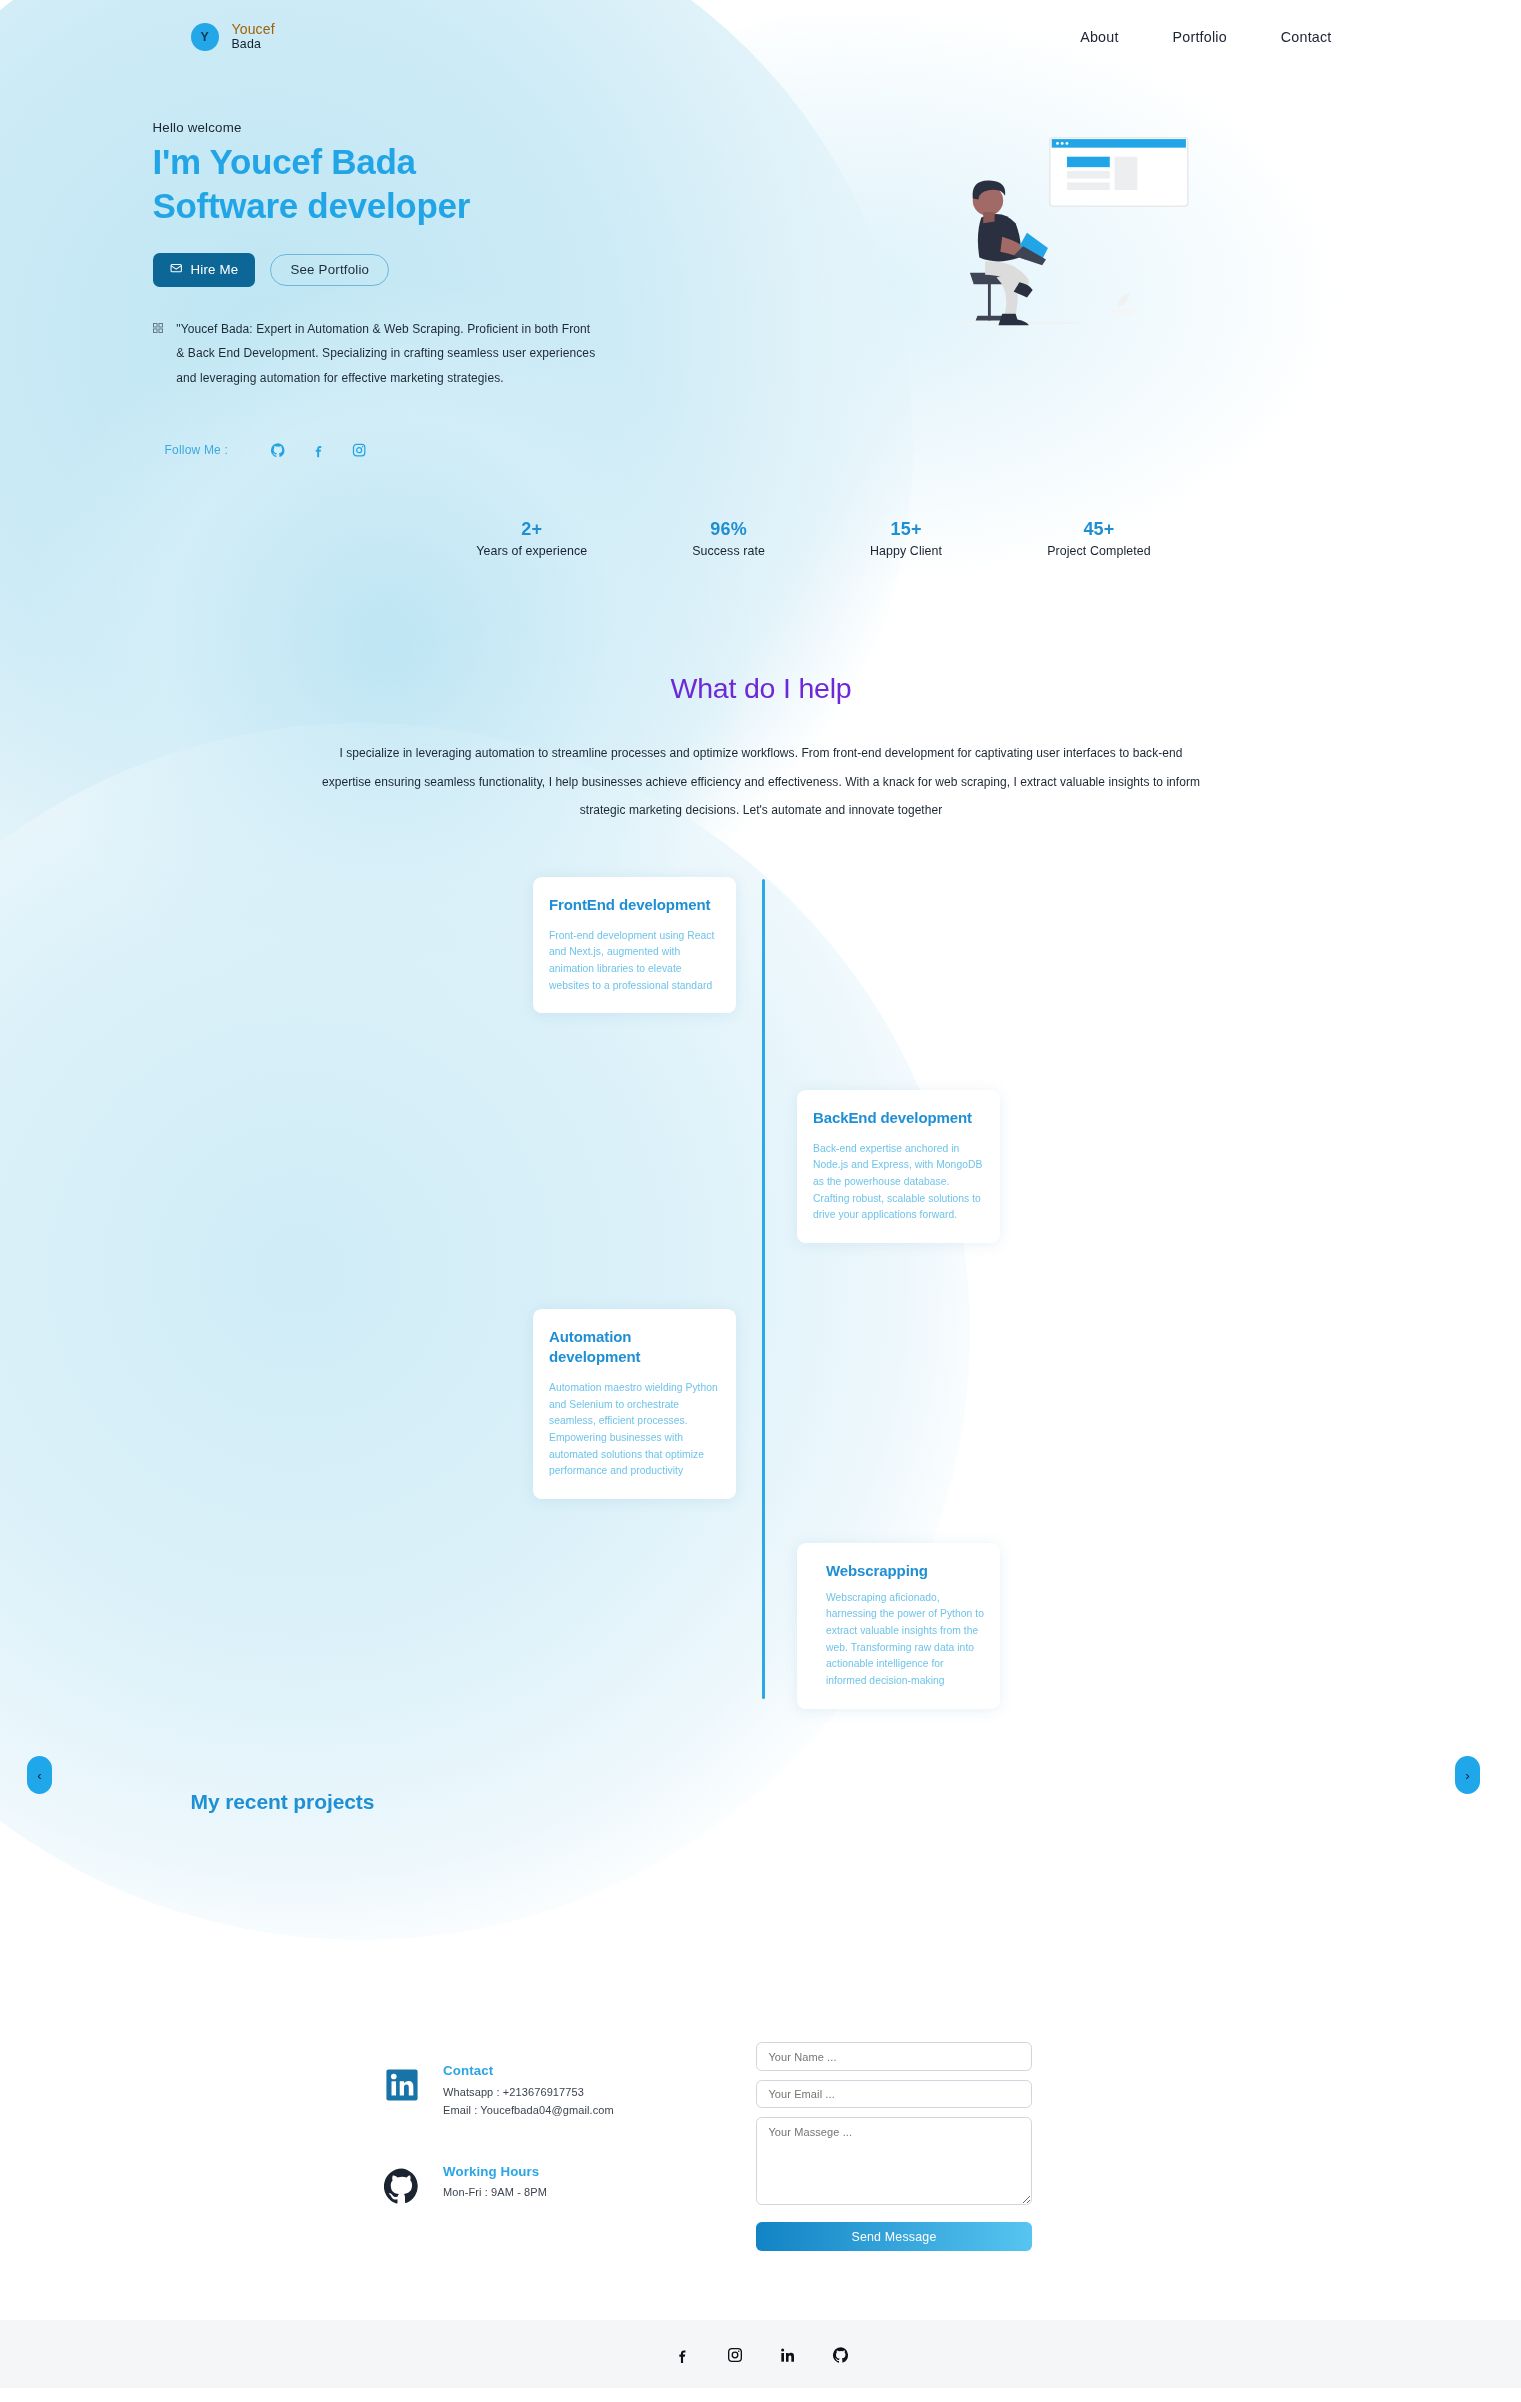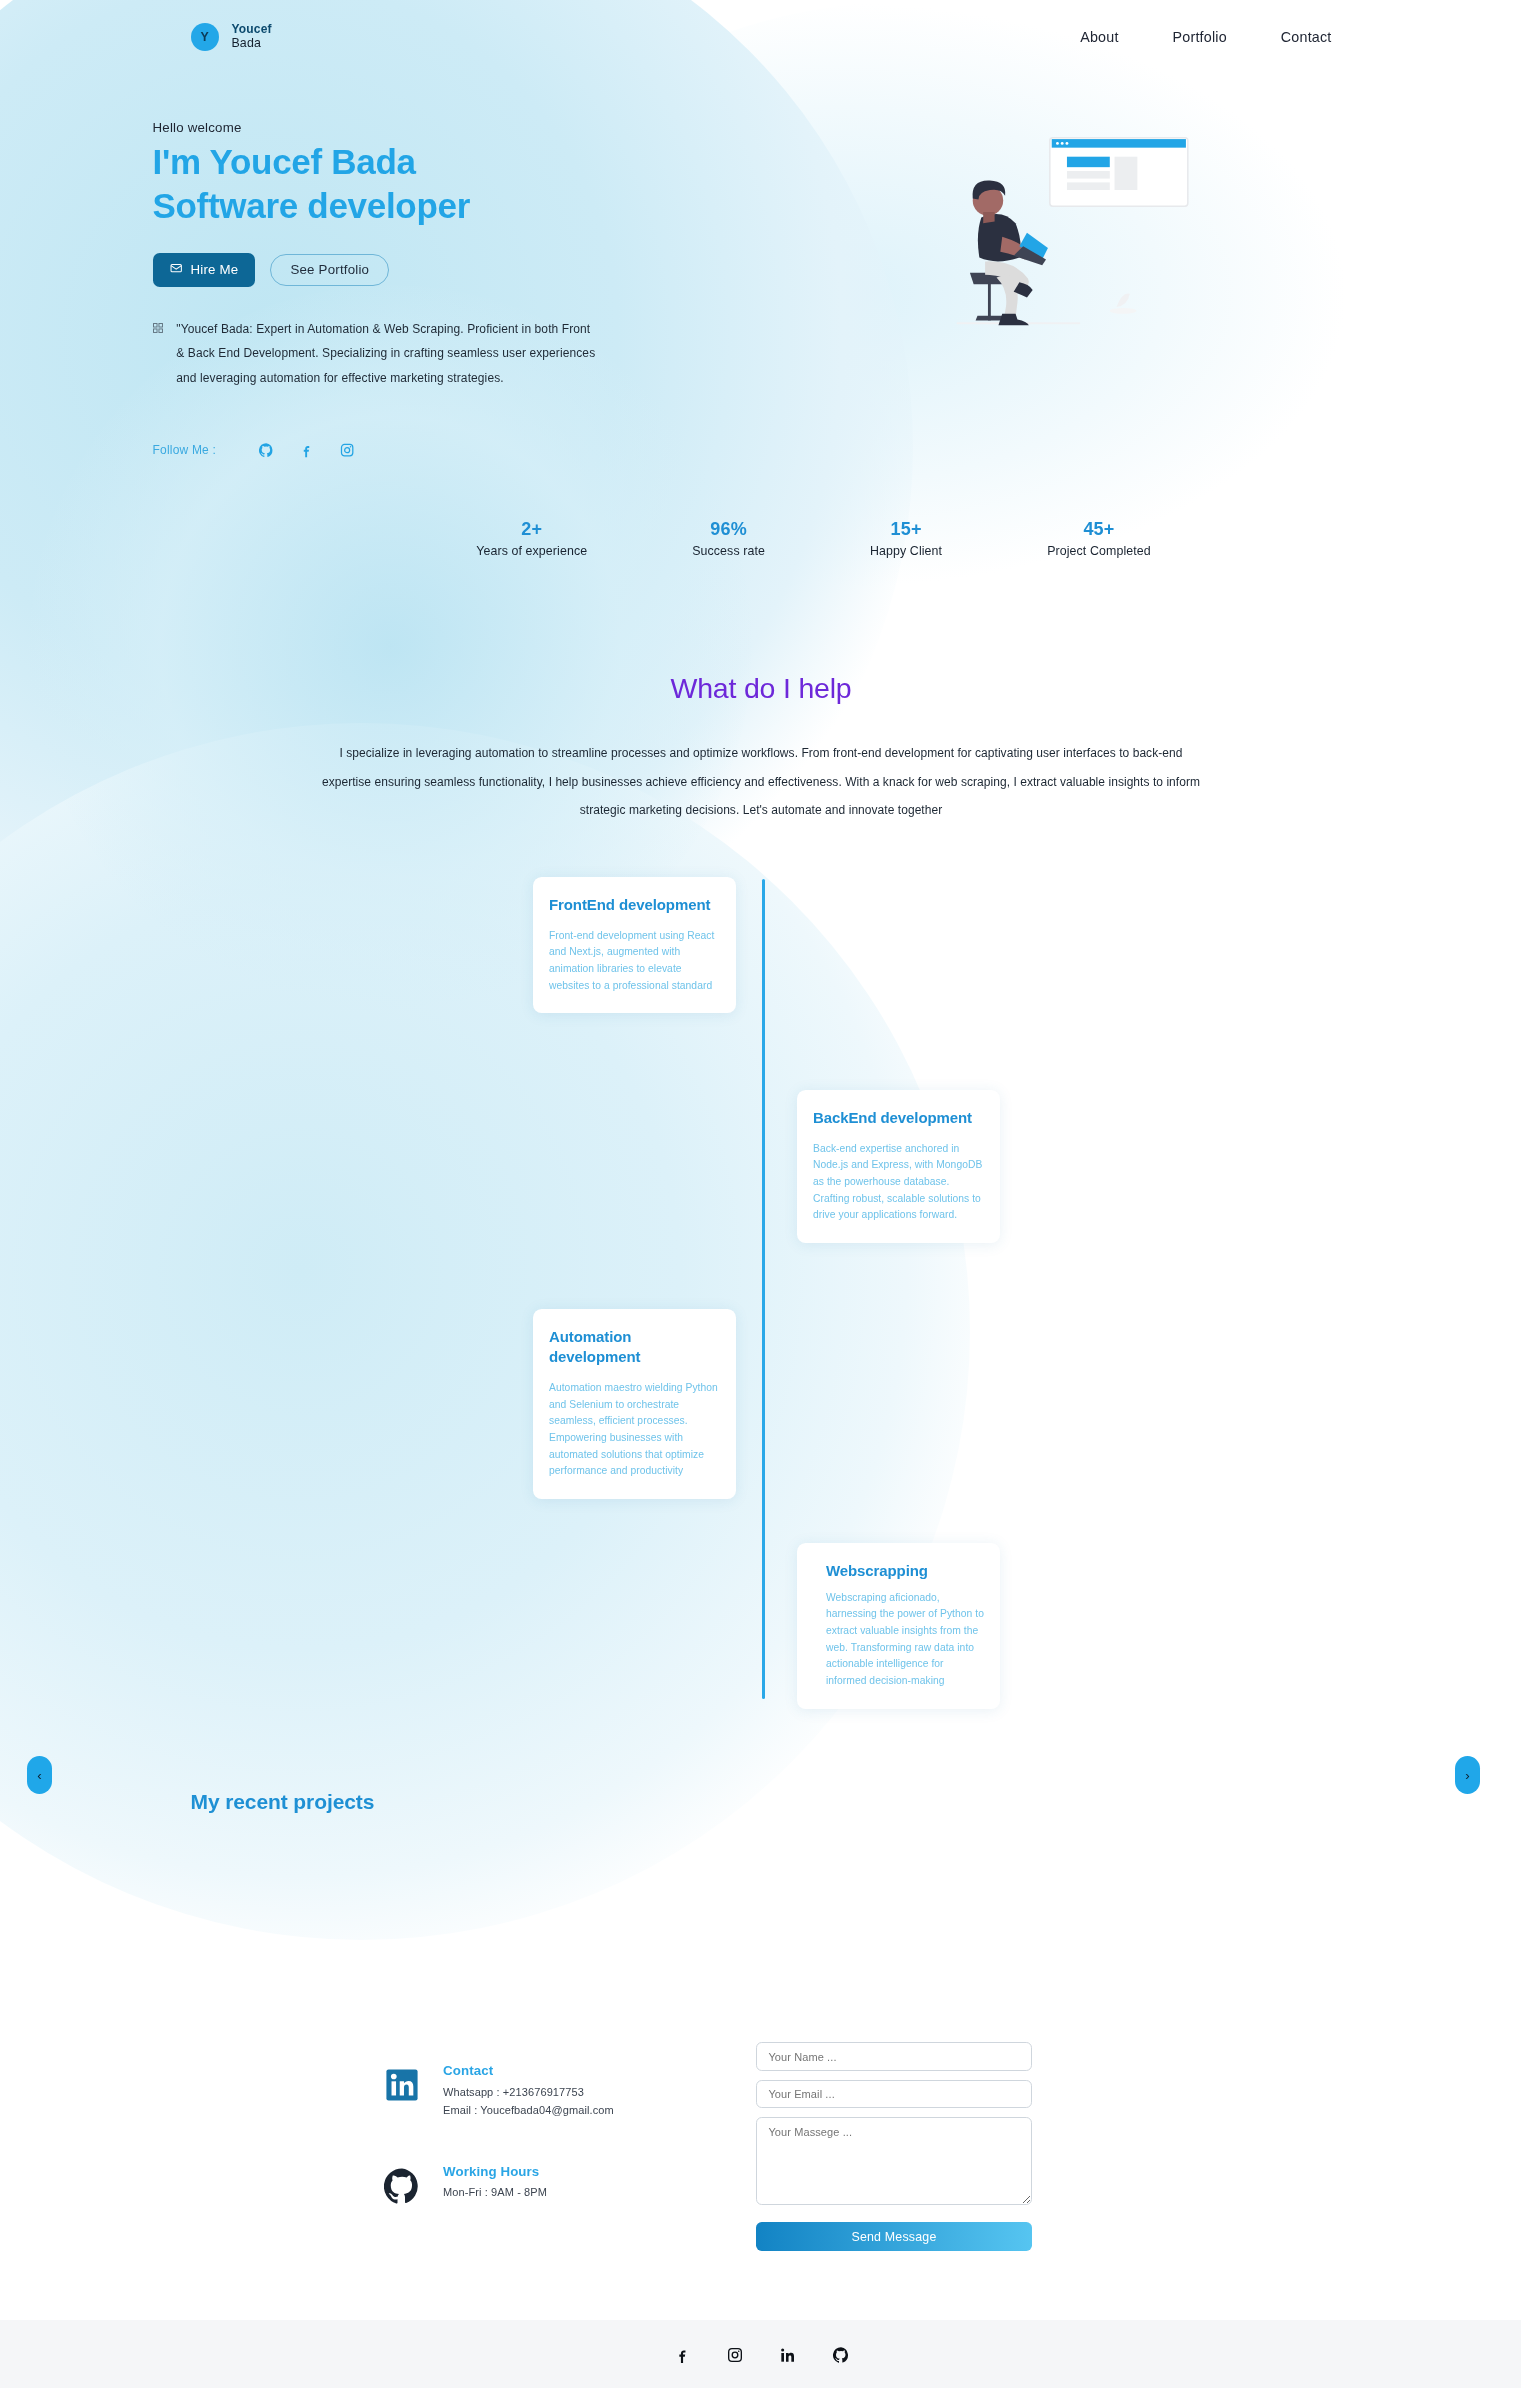--- a/index.html
+++ b/index.html
@@ -37,21 +37,21 @@
 
   
   header.site-header{height:74px;display:flex;align-items:center;}
   .hdr-inner{width:1217px;margin:0 auto;padding:0 38px;display:flex;align-items:center;justify-content:space-between;}
   .brand{display:flex;align-items:center;gap:12.4px;}
   .brand-avatar{
     width:28.5px;height:28.5px;border-radius:50%;background:#23a7e8;color:#0b3a57;
     display:flex;align-items:center;justify-content:center;font-size:12.4px;font-weight:700;
   }
   .brand-text{line-height:1.12;}
-  .brand-first{font-size:12px;color:#0c4a6e;font-weight:700;letter-spacing:0.2px;}
+  .brand-first{font-size:14px;color:#a16207;font-weight:400;letter-spacing:0.2px;}
   .brand-last{font-size:12.4px;color:#14202e;font-weight:400;letter-spacing:0.2px;}
   nav.main-nav{display:flex;align-items:center;gap:54px;}
   nav.main-nav a{color:#202634;text-decoration:none;font-size:14.3px;letter-spacing:0.2px;}
 
   
   .hero{display:flex;padding:46px 0 0 0;}
   .hero-left{width:609px;padding-left:0;}
   .hello{font-size:13.3px;color:#1d2431;margin-bottom:5px;letter-spacing:0.2px;}
   h1.hero-title{
     font-size:35px;line-height:1.25;color:#22a5e6;font-weight:700;letter-spacing:-0.3px;margin-bottom:25px;
@@ -61,21 +61,21 @@
     background:#0d6796;color:#fff;border:none;border-radius:6.7px;height:34px;padding:0 17px;
     display:inline-flex;align-items:center;gap:8.6px;font-size:13.3px;cursor:pointer;letter-spacing:0.2px;
   }
   .btn-portfolio{
     background:transparent;color:#1f2b3a;border:1px solid #6fb6d8;border-radius:17px;height:32px;padding:0 19px;
     display:inline-flex;align-items:center;font-size:13.3px;cursor:pointer;letter-spacing:0.2px;
   }
   .hero-desc{display:flex;gap:13.3px;max-width:449px;}
   .quote-ico{flex:0 0 auto;margin-top:2.9px;opacity:.65;}
   .hero-desc p{font-size:12px;line-height:2.05;color:#1e2935;letter-spacing:0.1px;}
-  .follow{display:flex;align-items:center;gap:43px;margin-top:53px;}
+  .follow{display:flex;align-items:center;gap:43px;margin-top:53px;margin-left:12px;}
   .follow-label{font-size:12px;color:#3aa9e0;letter-spacing:0.2px;}
   .follow-icons{display:flex;align-items:center;gap:26px;}
   .follow-icons span{color:#23a4e4;display:flex;}
 
   .hero-right{flex:1;display:flex;align-items:flex-start;justify-content:center;padding-top:9.5px;}
 
   
   .stats{display:flex;justify-content:center;gap:105px;margin-top:61px;padding-left:143px;}
   .stat{text-align:center;}
   .stat-num{font-size:18px;font-weight:700;color:#1f8fd4;letter-spacing:0.2px;}

